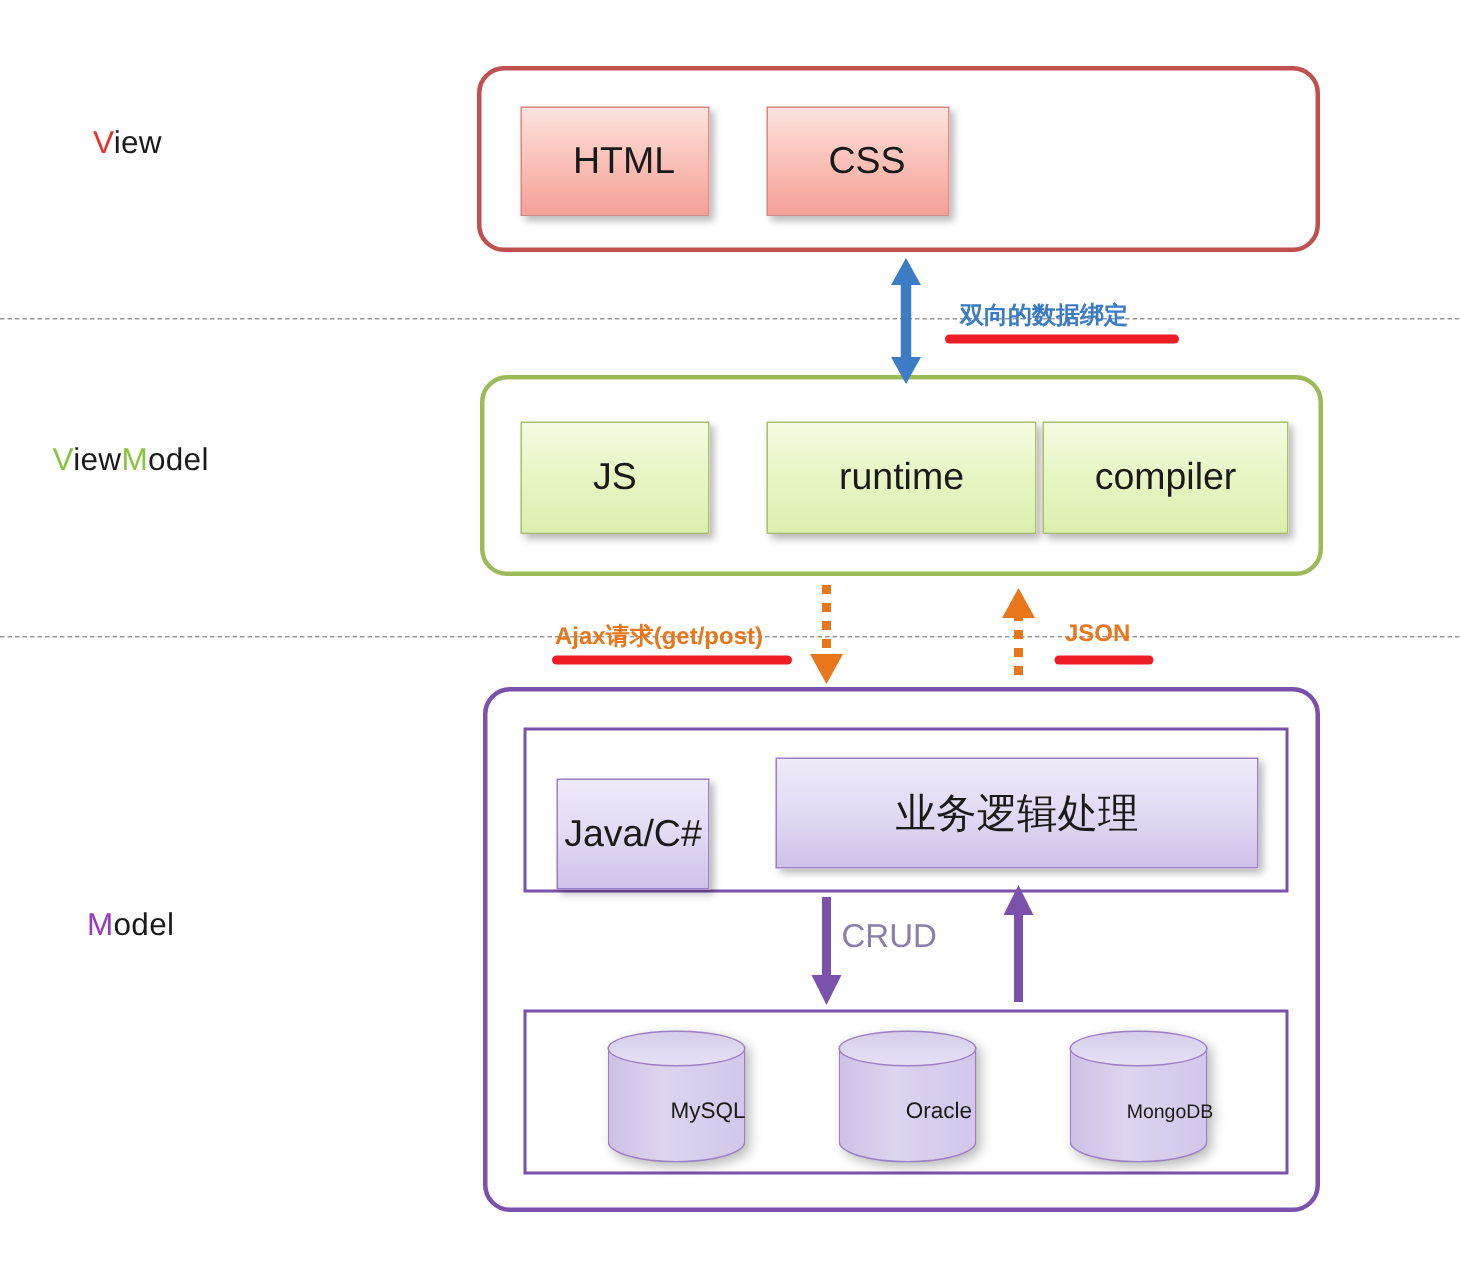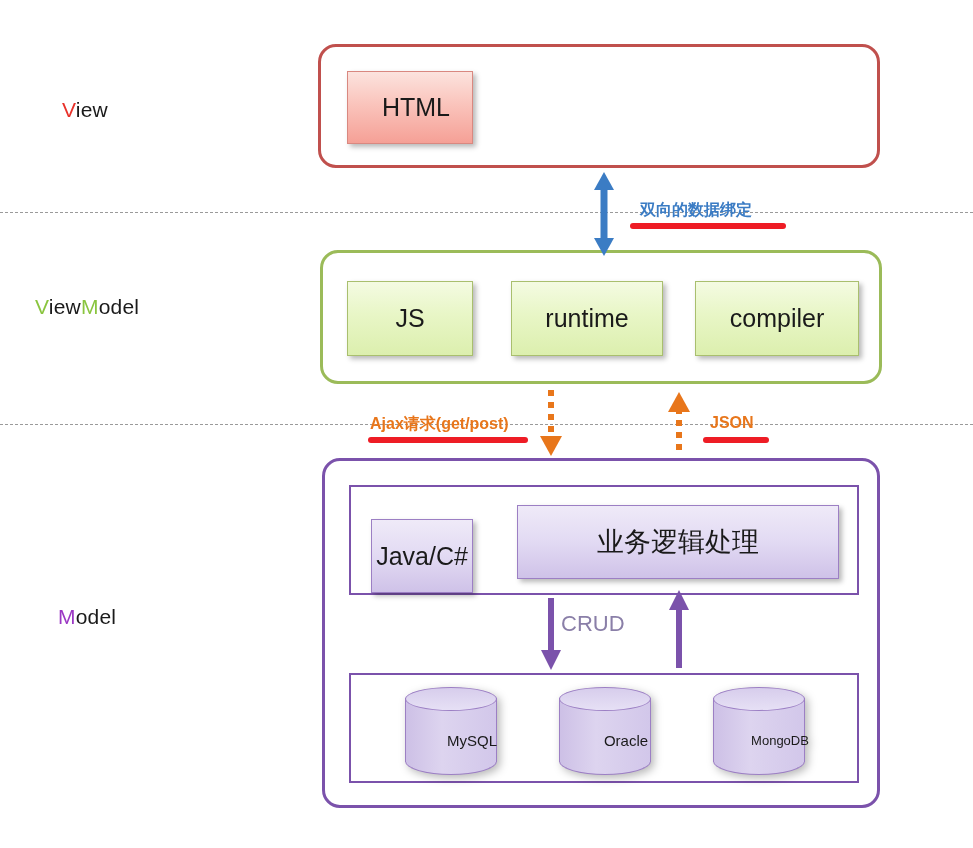--- a/index.html
+++ b/index.html
@@ -144,46 +144,49 @@
     left: 0;
     top: 0;
     width: 973px;
     height: 848px;
     pointer-events: none;
   }
 </style>
 </head>
 <body>
 
-<div class="row-label" style="left:62px; top:98px;text-align:center;">
+<div class="row-label" style="left:62px; top:84px;text-align:center;">
   <span class="accent-red">V</span><span>iew</span>
 </div>
 
 <div class="row-label" style="left:35px; top:295px;">
   <span class="accent-green">V</span><span>iew</span><span class="accent-green">M</span><span>odel</span>
 </div>
 
 <div class="row-label" style="left:58px; top:605px;">
   <span class="accent-purple">M</span><span>odel</span>
 </div>
 
 <div class="divider" style="top:212px;"></div>
 <div class="divider" style="top:424px;"></div>
 
 <div class="layer-box layer-view" style="left:318px; top:44px; width:562px; height:124px;">
   <div class="item item-pink" style="left:26px; top:24px; width:126px; height:73px;">
     <span>HTML</span>
   </div>
+  <div class="item item-pink" style="left:190px; top:24px; width:122px; height:73px;">
+    <span>CSS</span>
+  </div>
 </div>
 
 <div class="layer-box layer-viewmodel" style="left:320px; top:250px; width:562px; height:134px;">
   <div class="item item-green" style="left:24px; top:28px; width:126px; height:75px;">
     <span>JS</span>
   </div>
-  <div class="item item-green" style="left:188px; top:28px; width:152px; height:75px;">
+  <div class="item item-green" style="left:188px; top:28px; width:180px; height:75px;">
     <span>runtime</span>
   </div>
   <div class="item item-green" style="left:372px; top:28px; width:164px; height:75px;">
     <span>compiler</span>
   </div>
 </div>
 
 <div class="layer-box layer-model" style="left:322px; top:458px; width:558px; height:350px;">
 
   <div class="sub-box" style="left:24px; top:24px; width:510px; height:110px;">

